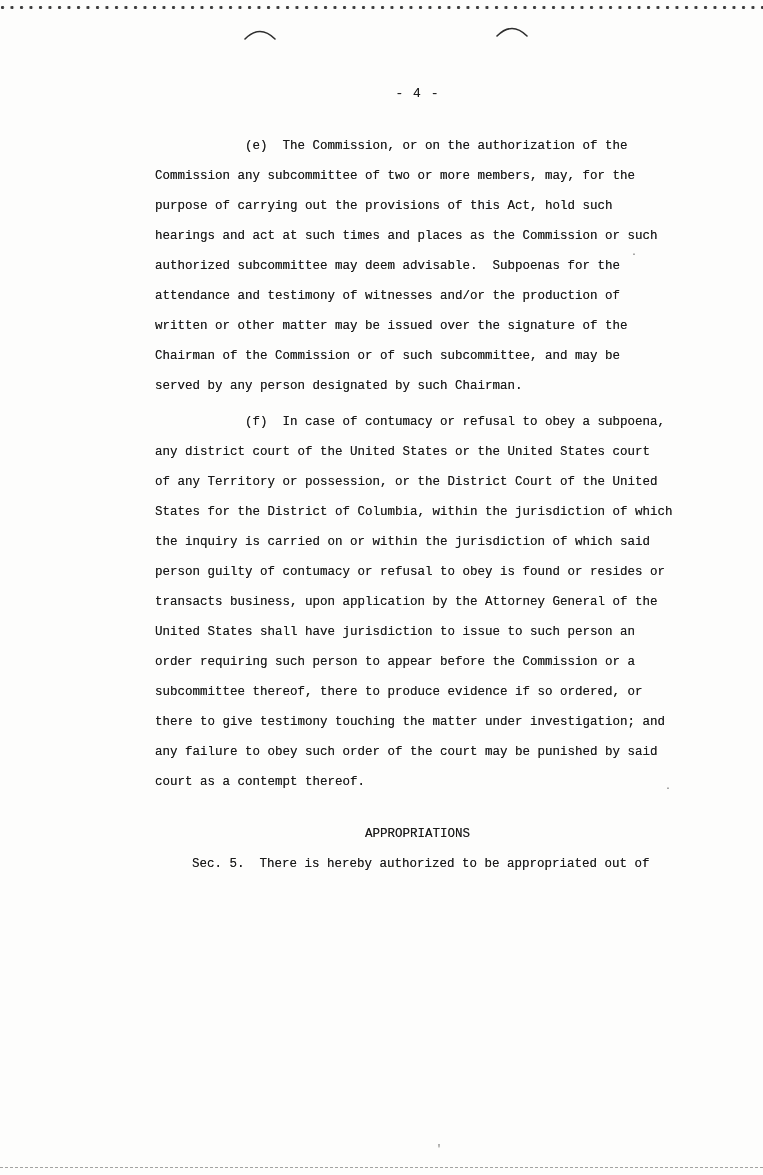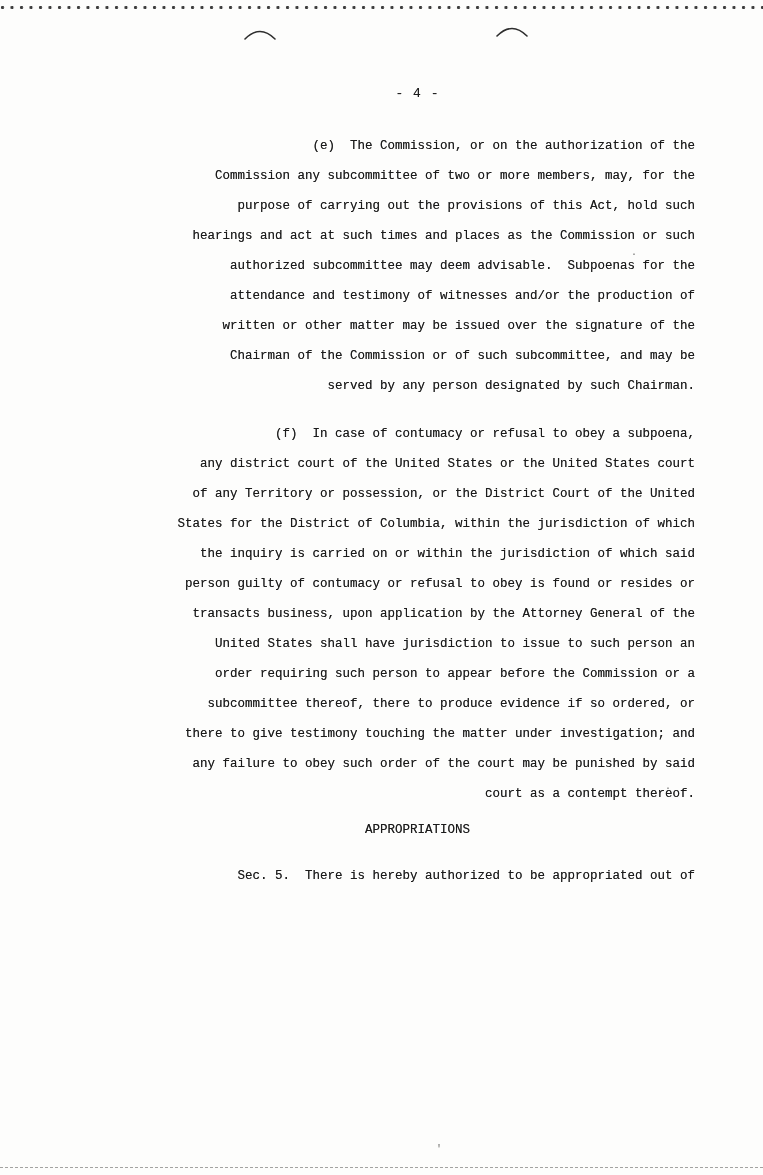--- a/index.html
+++ b/index.html
@@ -47,32 +47,31 @@
     position: absolute;
     top: 131px;
     left: 155px;
     width: 540px;
     font-size: 12.5px;
     line-height: 30px;
     text-shadow: 0 0 0.5px rgba(25,25,25,0.65);
   }
   .line {
     white-space: pre;
-    text-align: right;
   }
   .indent-lg { padding-left: 90px; }
   .indent-sm { padding-left: 37px; }
-  .para + .para { margin-top: 18px; }
+  .para + .para { margin-top: 6px; }
   .heading {
-    margin-top: 6px;
+    margin-top: 22px;
     width: 525px;
     text-align: center;
     white-space: pre;
   }
-  .heading + .para { margin-top: 16px; }
+  .heading + .para { margin-top: 0; }
 
   .bottom-line {
     position: absolute;
     left: 0;
     right: 0;
     bottom: 7px;
     border-top: 1px dashed #a3a3a1;
   }
   .speck {
     position: absolute;

